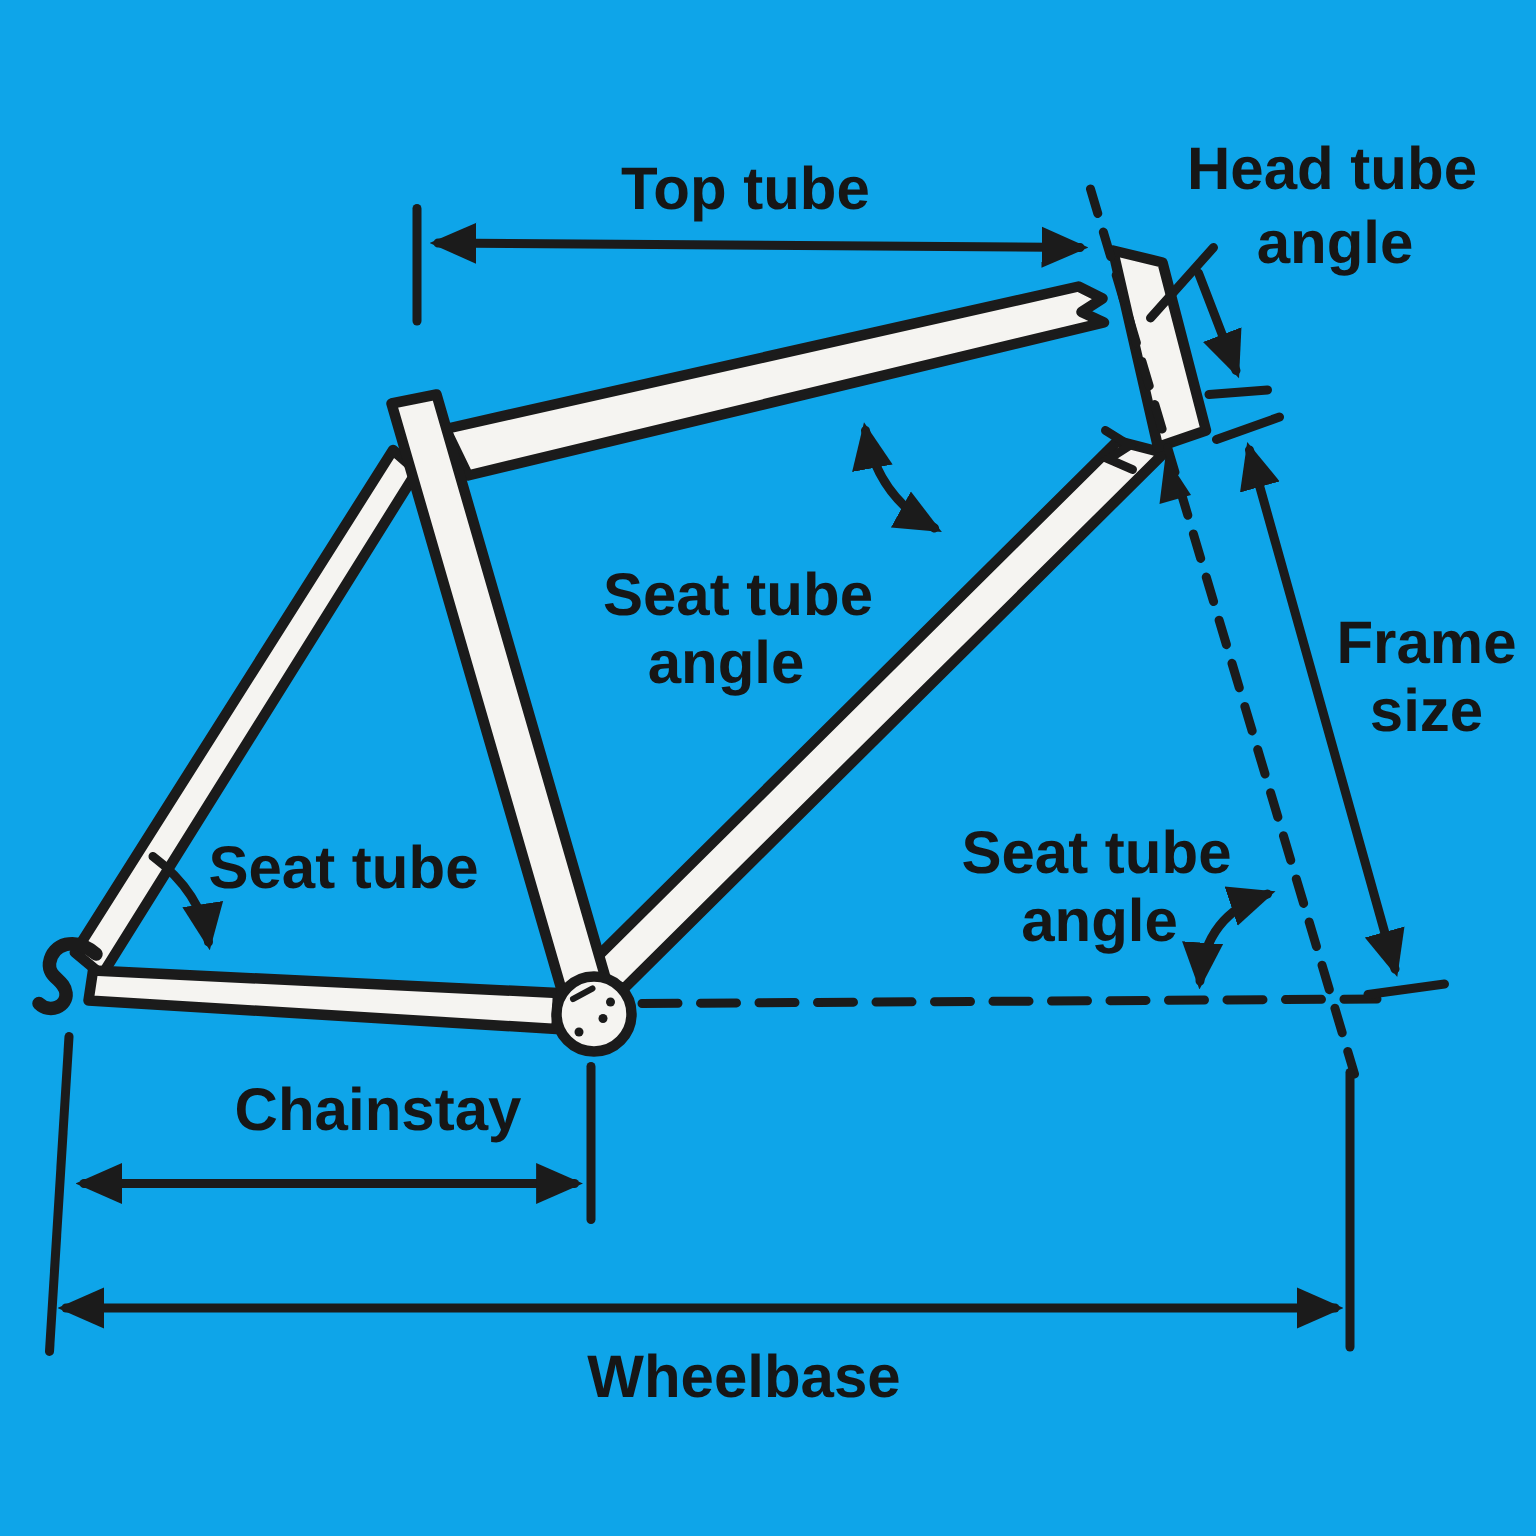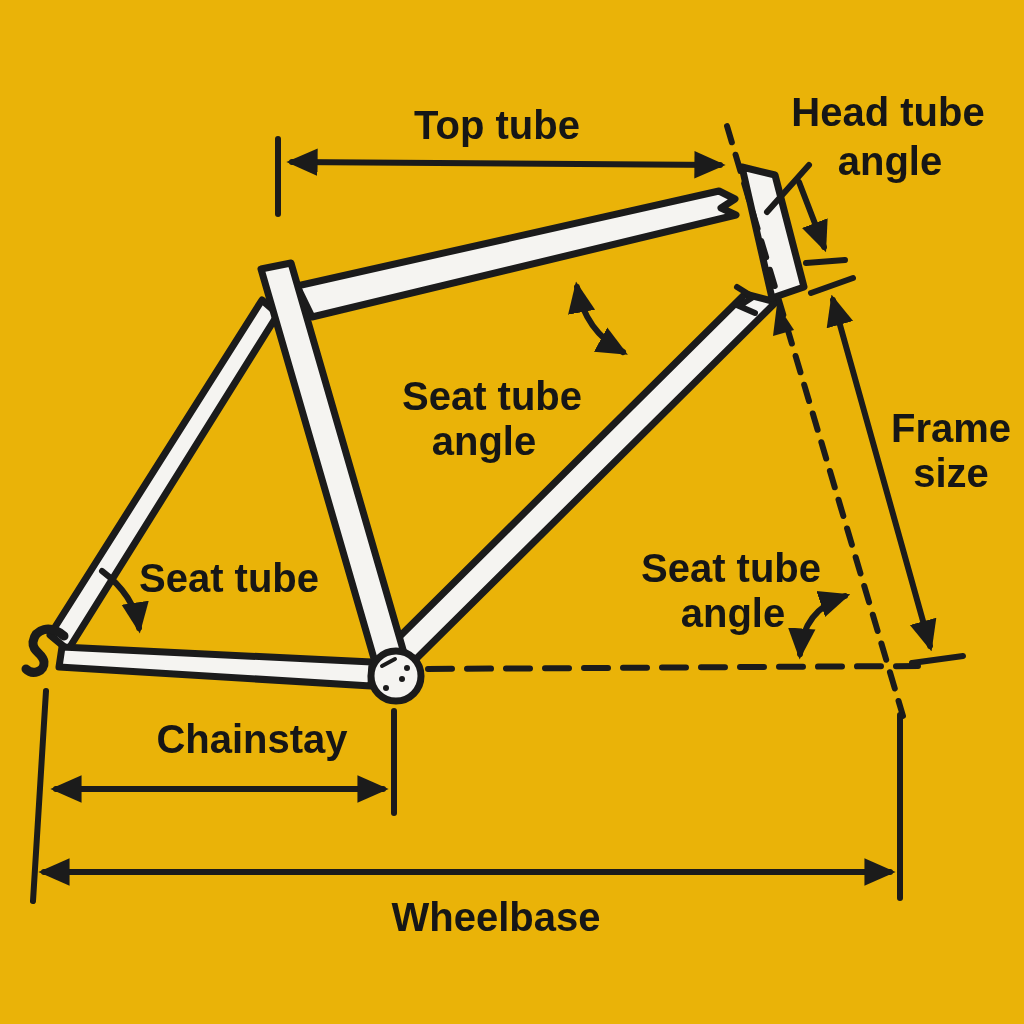--- a/index.html
+++ b/index.html
@@ -1,19 +1,19 @@
 <!DOCTYPE html>
 <html><head>
 <meta charset="utf-8">
 <style>
   html,body{margin:0;padding:0;}
   .canvas{
     position:relative;
     width:1024px;height:1024px;
-    background:#eab308;
+    background:#0ea5e9;
     overflow:hidden;
     font-family:"Liberation Sans","DejaVu Sans",sans-serif;
   }
   svg{position:absolute;inset:0;}
   .tube{fill:#f5f4f1;stroke:#1b1b1b;stroke-width:7;stroke-linejoin:round;}
   .ink-line{fill:none;stroke:#1b1b1b;stroke-width:6;stroke-linecap:round;}
   .ink-thin{fill:none;stroke:#1b1b1b;stroke-width:4;stroke-linecap:round;}
   .dashed-axis{fill:none;stroke:#1b1b1b;stroke-width:6;stroke-linecap:round;stroke-dasharray:17 13;}
   .dashed-ground{fill:none;stroke:#1b1b1b;stroke-width:6;stroke-linecap:round;stroke-dasharray:24 15;}
   .lbl{

